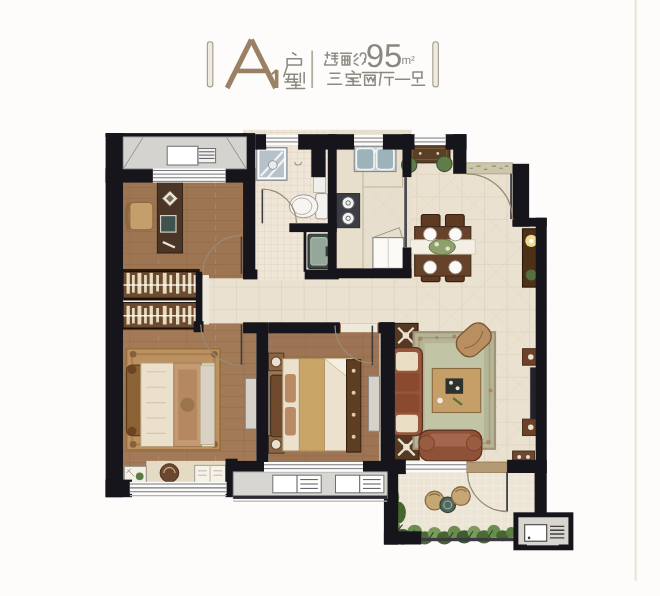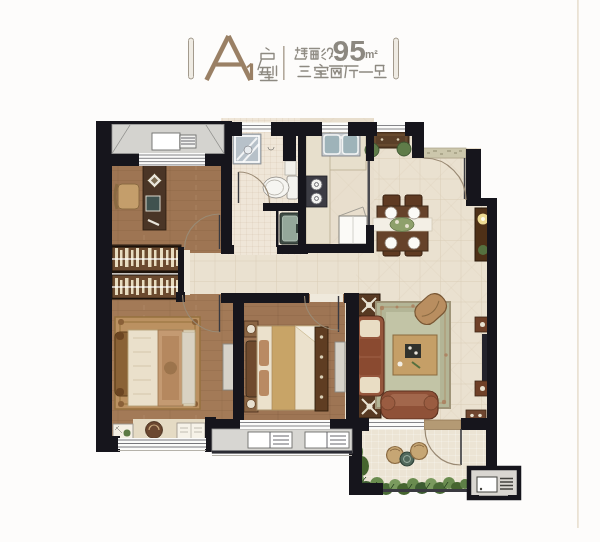--- a/index.html
+++ b/index.html
@@ -1,16 +1,16 @@
 <!DOCTYPE html>
 <html><head>
 <meta charset="utf-8">
 <style>
 html,body{margin:0;padding:0;background:#fdfcfb;}
-#page{width:600px;height:528px;position:relative;font-family:"Liberation Sans",sans-serif;font-weight:bold;}
+#page{width:600px;height:528px;position:relative;font-family:"Liberation Sans",sans-serif;}
 </style>
 </head>
 <body>
 <div id="page">
 <svg width="600" height="542" viewBox="0 0 600 542">
 <defs>
 <pattern id="tdiag" width="20.5" height="20.5" patternUnits="userSpaceOnUse" patternTransform="translate(9.5,14.5)">
   <path d="M0,0 H20.5 M0,0 V20.5" stroke="#d9cdb6" stroke-width="1" fill="none"></path>
 </pattern>
 <pattern id="tdiag2" width="29" height="29" patternUnits="userSpaceOnUse" patternTransform="rotate(45)">

